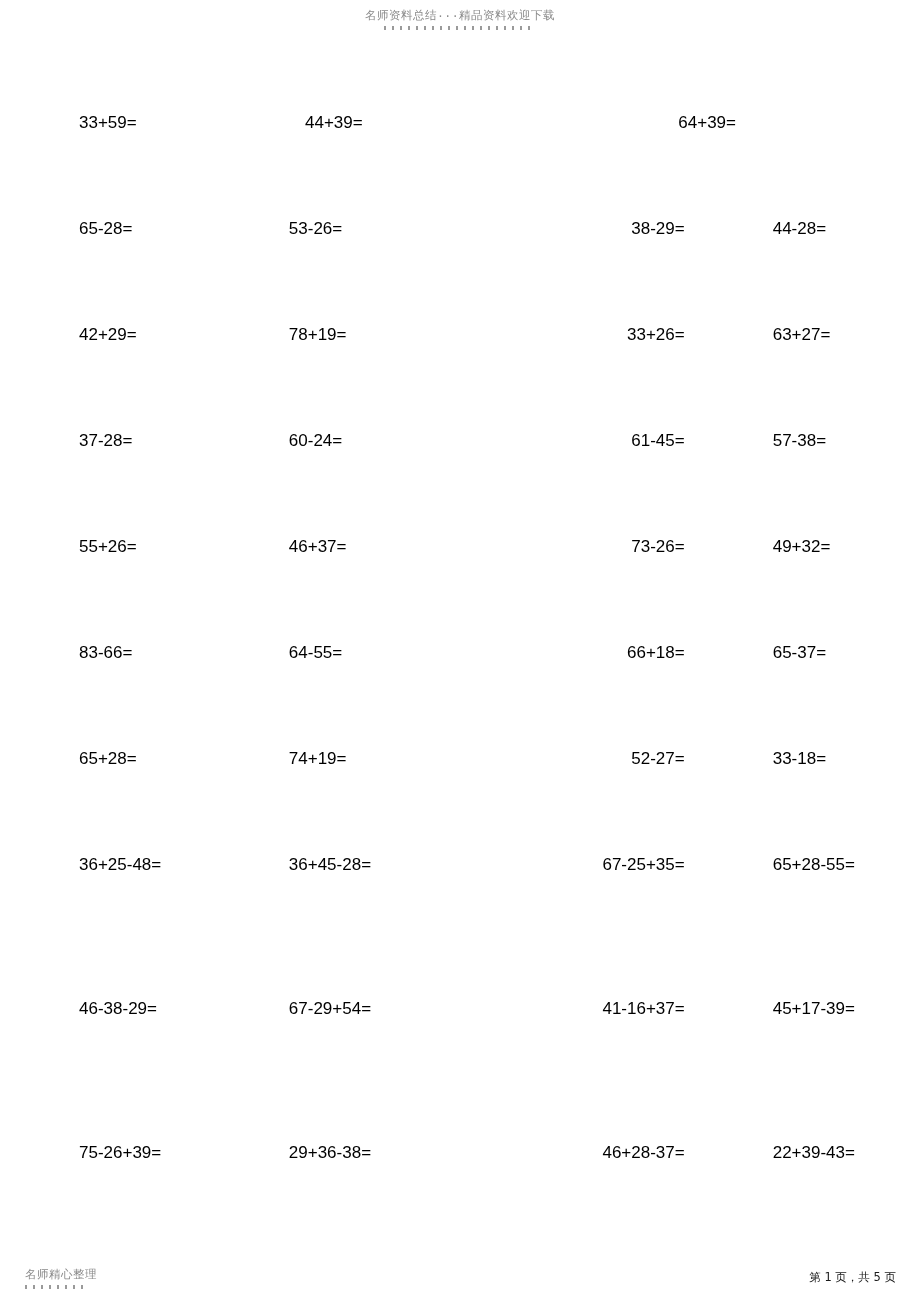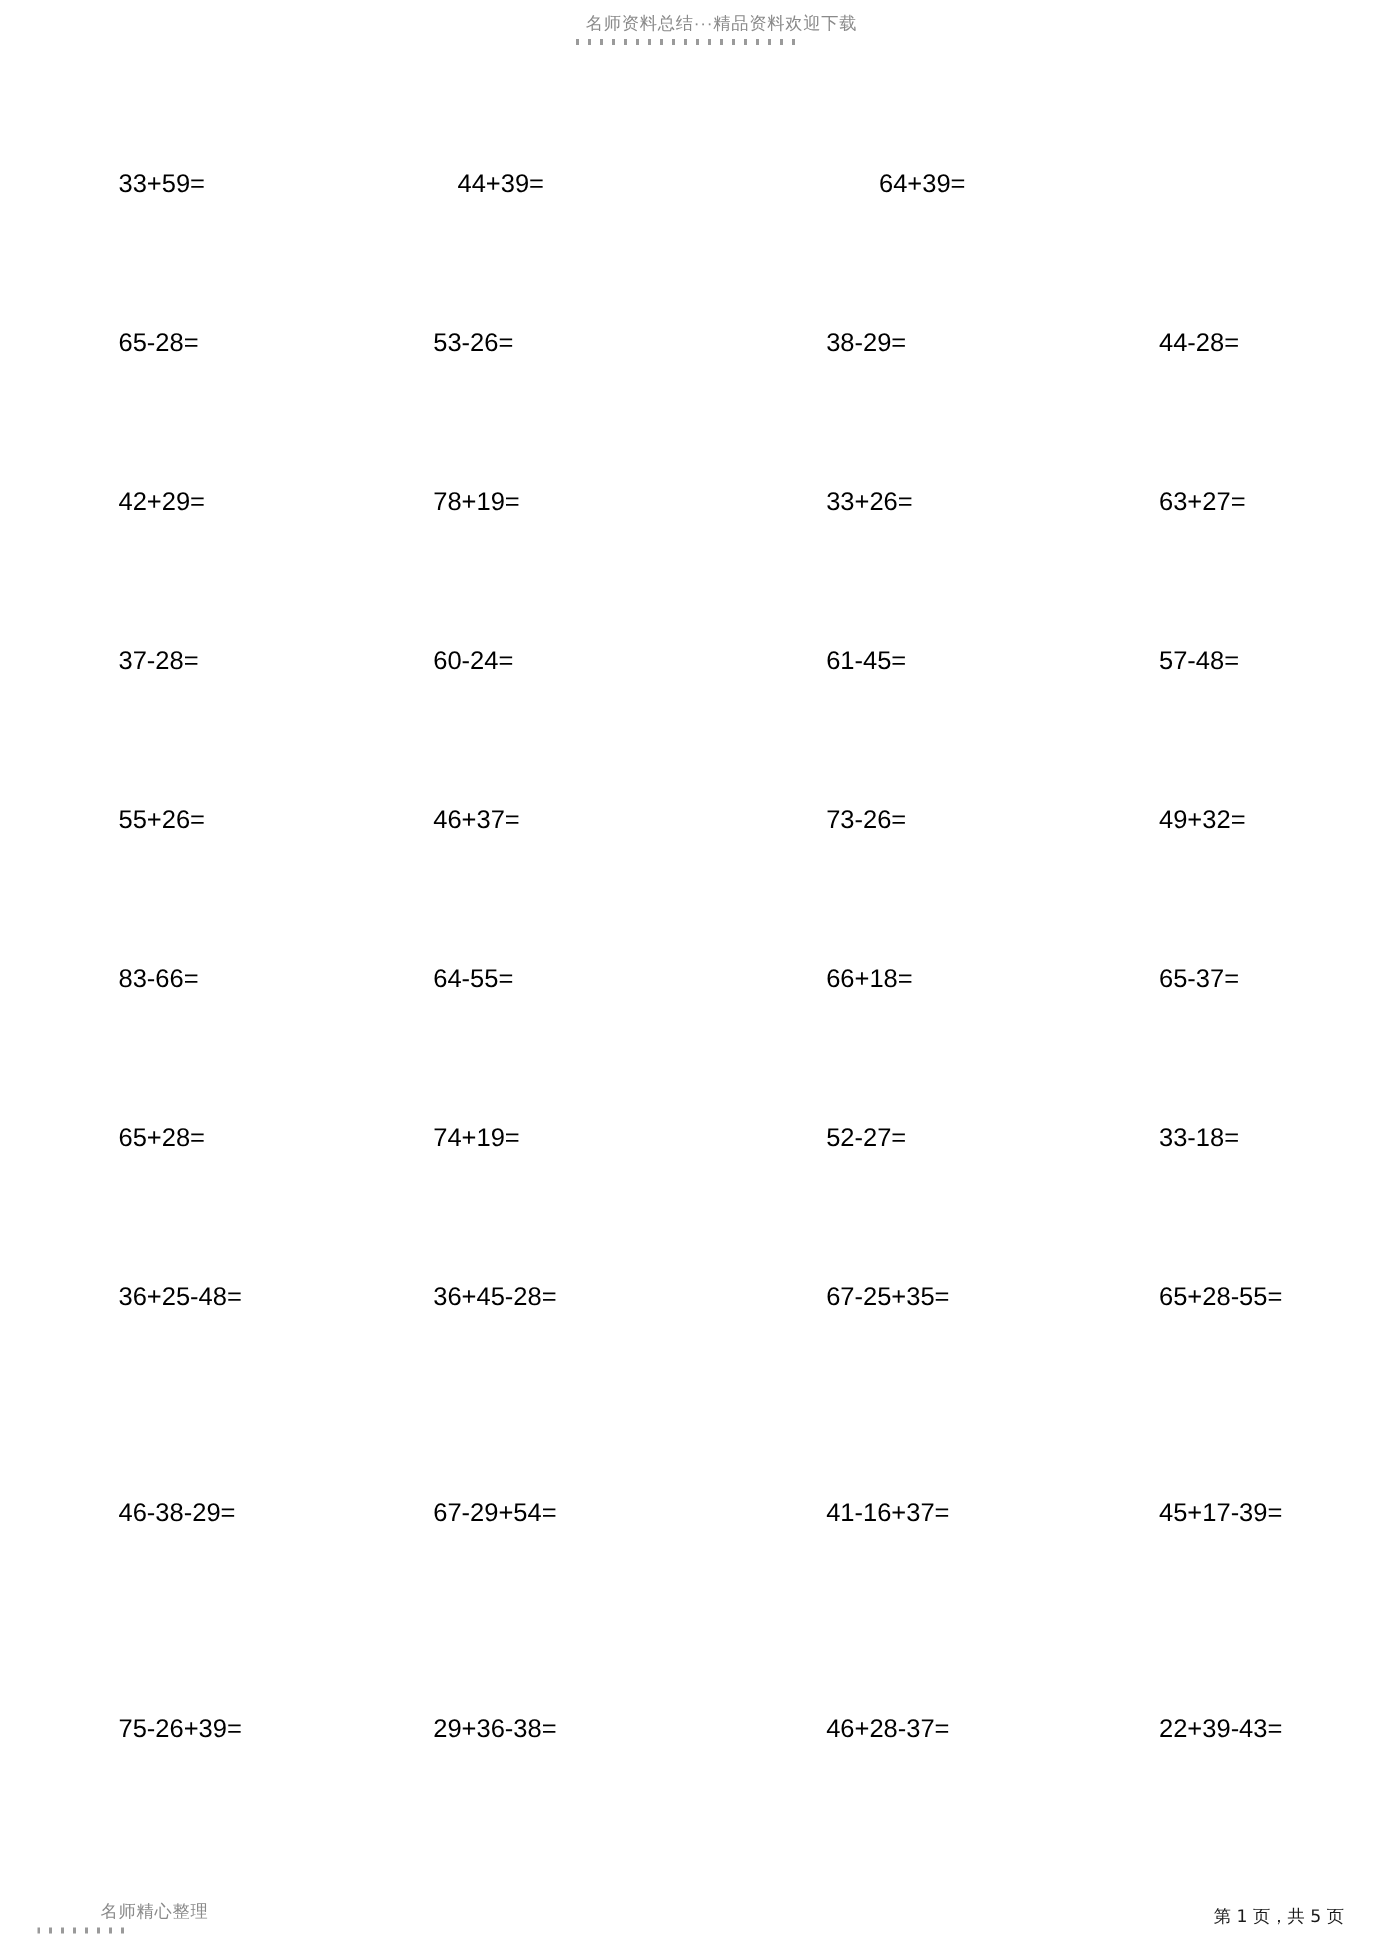--- a/index.html
+++ b/index.html
@@ -22,22 +22,21 @@
     top: 8px;
     left: 0;
     width: 920px;
     text-align: center;
   }
   .wm-text {
     font-size: 11.5px;
     color: #8a8a8a;
     letter-spacing: 0.5px;
     white-space: nowrap;
-    font-family: Liberation Sans, sans-serif;
-    padding-left: 42px;
+    font-family: Liberation Mono, monospace;
   }
   .wm-dots {
     margin: 3px auto 0 auto;
     width: 152px;
     height: 4px;
     background-image: repeating-linear-gradient(
       to right,
       #9a9a9a 0px, #9a9a9a 2px,
       rgba(255,255,255,0) 2px, rgba(255,255,255,0) 8px
     );
@@ -74,20 +73,21 @@
   }
   .col-2 {
     width: 230px;
     padding-left: 52px;
     box-sizing: border-box;
   }
   .col-3 {
     width: 230px;
     padding-left: 80px;
     box-sizing: border-box;
+    text-align: right;
   }
   .col-4 {
     width: 230px;
     padding-left: 65px;
     box-sizing: border-box;
   }
 
   
   .page-footer {
     position: absolute;
@@ -142,21 +142,21 @@
     <div class="prob-row">
       <div class="prob-cell col-1">42+29=</div>
       <div class="prob-cell col-2">78+19=</div>
       <div class="prob-cell col-3">33+26=</div>
       <div class="prob-cell col-4">63+27=</div>
     </div>
     <div class="prob-row">
       <div class="prob-cell col-1">37-28=</div>
       <div class="prob-cell col-2">60-24=</div>
       <div class="prob-cell col-3">61-45=</div>
-      <div class="prob-cell col-4">57-48=</div>
+      <div class="prob-cell col-4">57-38=</div>
     </div>
     <div class="prob-row">
       <div class="prob-cell col-1">55+26=</div>
       <div class="prob-cell col-2">46+37=</div>
       <div class="prob-cell col-3">73-26=</div>
       <div class="prob-cell col-4">49+32=</div>
     </div>
     <div class="prob-row">
       <div class="prob-cell col-1">83-66=</div>
       <div class="prob-cell col-2">64-55=</div>

